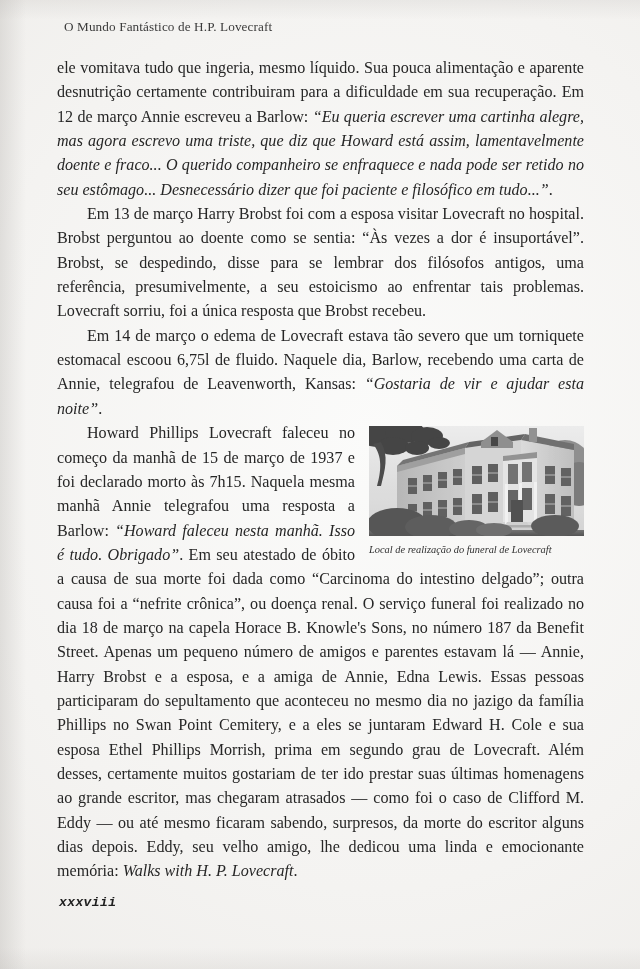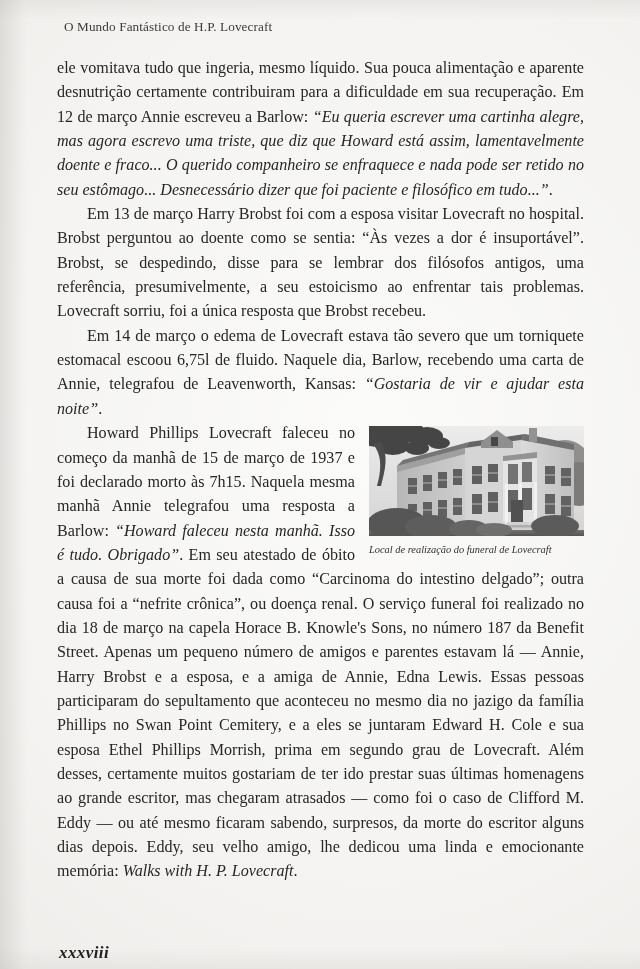--- a/index.html
+++ b/index.html
@@ -94,26 +94,27 @@
     white-space: nowrap;
   }
   .fig-rule {
     margin-top: 6px;
     border-top: 1.1px solid #5d5d5d;
     width: 215px;
   }
   .folio {
     position: absolute;
     left: 2px;
-    top: 943px;
-    font-size: 17px;
+    top: 895px;
+    font-size: 13px;
     font-weight: bold;
     font-style: italic;
     letter-spacing: 0.4px;
     color: #1f1f1f;
+    font-family: Liberation Mono, monospace;
   }
 </style>
 </head>
 <body>
 
 <div class="page">
   <div class="content">
 
     <div class="running-head">O Mundo Fantástico de H.P. Lovecraft</div>
 

